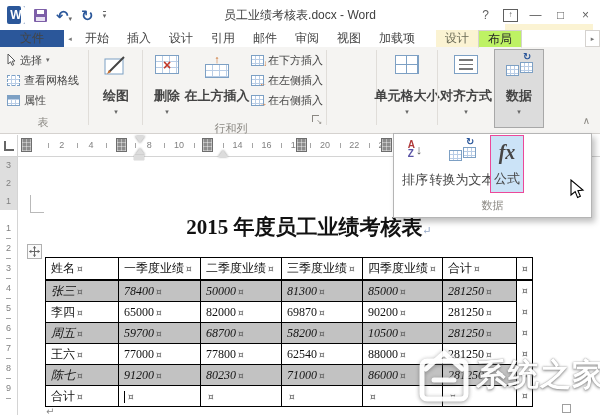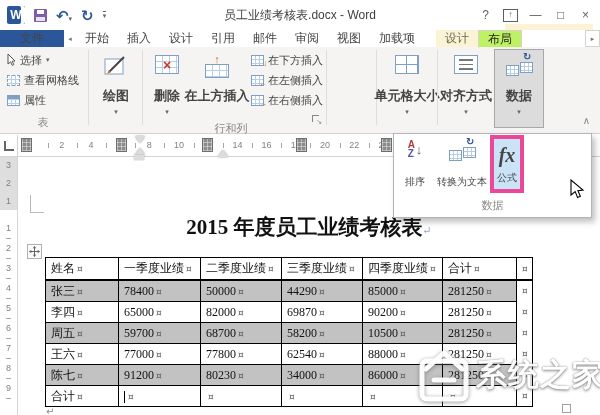--- a/index.html
+++ b/index.html
@@ -66,23 +66,23 @@
   .align-ico i{width:14px;height:11px;background:repeating-linear-gradient(to bottom,#777 0 1.5px,transparent 1.5px 4.5px);}
   .two-grids{position:relative;width:27px;height:21px;}
   .two-grids .g1{position:absolute;left:0;bottom:0;}
   .two-grids .g2{position:absolute;right:0;bottom:3px;}
   .two-grids .refr{position:absolute;right:1px;top:-3px;color:var(--accent,#2b579a);font-size:10px;font-weight:bold;line-height:10px;}
   
   .data-panel{position:absolute;left:393px;top:133px;width:199px;height:85px;background:#fff;border:1px solid #b5b5b5;
               box-shadow:3px 4px 6px rgba(0,0,0,.25);z-index:50;box-sizing:border-box;}
   .dp-btns{display:flex;align-items:stretch;height:58px;padding:1px 2px 0 2px;}
   .dp-btn{display:flex;flex-direction:column;align-items:center;justify-content:flex-start;padding-top:5px;box-sizing:border-box;}
-  .dp-btn .dp-lab{margin-top:auto;margin-bottom:4px;font-size:10px;white-space:nowrap;color:#444;}
+  .dp-btn .dp-lab{margin-top:auto;margin-bottom:4px;font-size:13px;white-space:nowrap;color:#444;}
   .dp-btn.disabled .dp-lab{color:#a6a6a6;}
-  .dp-btn.hl{background:var(--formula-highlight,#cbe3f7);border:4px solid #ec4899;}
+  .dp-btn.hl{background:var(--formula-highlight,#cbe3f7);border:1px solid #ec4899;}
   .dp-group-label{position:absolute;left:0;right:0;bottom:4px;text-align:center;color:#8a8782;font-size:11px;}
   .sort-ico{display:flex;align-items:center;gap:1px;}
   .sort-ico .az{display:flex;flex-direction:column;font-weight:bold;font-size:10px;line-height:9px;font-family:"Liberation Sans",sans-serif;}
   .sort-ico .a{color:#b03a3a;}.sort-ico .z{color:#5b55a6;}
   .sort-ico .sarrow{font-size:13px;color:#555;font-weight:bold;}
   .fx-ico{font-family:"Liberation Serif","DejaVu Serif",serif;font-style:italic;font-weight:bold;font-size:20px;color:#454545;line-height:22px;}
   
   .ruler-corner{position:absolute;left:0;top:135px;width:18px;height:22px;background:#fff;border-right:1px solid #d4d4d4;border-bottom:1px solid #d4d4d4;box-sizing:border-box;display:flex;align-items:center;justify-content:center;}
   .ltab{width:8px;height:8px;border-left:2px solid #666;border-bottom:2px solid #666;}
   .h-ruler{position:absolute;left:18px;top:135px;width:582px;height:22px;background:#fff;border-bottom:1px solid #d4d4d4;box-sizing:border-box;}
@@ -103,21 +103,21 @@
   .corner-mark{position:absolute;left:12px;top:38px;width:13px;height:17px;border-left:1px solid #b9b9b9;border-bottom:1px solid #b9b9b9;}
   .move-handle{position:absolute;left:9px;top:87px;width:15px;height:15px;border:1px solid #b0b0b0;background:#fafafa;display:flex;align-items:center;justify-content:center;box-sizing:border-box;}
   .doc-title{position:absolute;left:0;right:0;top:56px;text-align:center;
       font-family:"Liberation Serif","DejaVu Serif",serif;font-weight:bold;font-size:21px;color:#111;}
   .doc-title .pmark{font-size:11px;color:#93a6c4;font-weight:normal;}
   .below-mark{position:absolute;left:28px;top:249px;font-size:10px;color:#8a8a8a;}
   table.perf{position:absolute;left:27px;top:100px;border-collapse:collapse;table-layout:fixed;
       font-family:"Liberation Serif","DejaVu Serif",serif;font-size:12px;color:#111;border:1px solid #000;}
   table.perf th,table.perf td{border:1px solid #000;padding:0 0 0 5px;text-align:left;font-weight:normal;height:20px;white-space:nowrap;overflow:visible;}
   table.perf tr.hdr th{height:21px;border-bottom:2px solid #000;}
-  table.perf tr.shaded td{background:var(--row-shade,#c2c2c2);}
+  table.perf tr.shaded td{background:var(--row-shade,#c2c2c2);font-style:italic;}
   table.perf td.row-end,table.perf th.row-end{border:none;background:#fff !important;padding-left:5px;}
   .mark{font-size:9px;color:#555;margin-left:2px;font-family:"DejaVu Sans",sans-serif;}
   .caret{display:inline-block;width:1px;height:12px;background:#000;vertical-align:middle;margin-right:1px;}
   .paste-btn{position:absolute;left:474px;top:229px;height:19px;display:flex;align-items:center;gap:3px;padding:0 5px;
       background:#fdfdfd;border:1px solid #b8b8b8;box-shadow:1px 1px 3px rgba(0,0,0,.3);z-index:30;
       font-family:"Liberation Sans",sans-serif;font-size:11px;color:#444;}
   .clip-ico{width:11px;height:13px;background:#d9a85c;border:1px solid #a27c3f;border-radius:1px;position:relative;box-sizing:border-box;}
   .clip-ico i{position:absolute;left:1px;top:2px;right:1px;bottom:1px;background:#fff;}
   .resize-handle{position:absolute;left:544px;top:247px;width:7px;height:7px;border:1px solid #9f9f9f;background:#fff;z-index:30;}
   .watermark{position:absolute;left:398px;top:190px;display:flex;align-items:center;gap:4px;z-index:25;pointer-events:none;opacity:.95;}
@@ -373,21 +373,21 @@
             <th><span>二季度业绩</span><span class="mark">¤</span></th>
             <th><span>三季度业绩</span><span class="mark">¤</span></th>
             <th><span>四季度业绩</span><span class="mark">¤</span></th>
             <th><span>合计</span><span class="mark">¤</span></th>
             <th class="row-end mark">¤</th>
           </tr>
           <tr class="shaded">
             <td><span>张三</span><span class="mark">¤</span></td>
             <td><span>78400</span><span class="mark">¤</span></td>
             <td><span>50000</span><span class="mark">¤</span></td>
-            <td><span>44290</span><span class="mark">¤</span></td>
+            <td><span>81300</span><span class="mark">¤</span></td>
             <td><span>85000</span><span class="mark">¤</span></td>
             <td><span>281250</span><span class="mark">¤</span></td>
             <td class="row-end mark">¤</td>
           </tr>
           <tr>
             <td><span>李四</span><span class="mark">¤</span></td>
             <td><span>65000</span><span class="mark">¤</span></td>
             <td><span>82000</span><span class="mark">¤</span></td>
             <td><span>69870</span><span class="mark">¤</span></td>
             <td><span>90200</span><span class="mark">¤</span></td>
@@ -409,21 +409,21 @@
             <td><span>77800</span><span class="mark">¤</span></td>
             <td><span>62540</span><span class="mark">¤</span></td>
             <td><span>88000</span><span class="mark">¤</span></td>
             <td><span>281250</span><span class="mark">¤</span></td>
             <td class="row-end mark">¤</td>
           </tr>
           <tr class="shaded">
             <td><span>陈七</span><span class="mark">¤</span></td>
             <td><span>91200</span><span class="mark">¤</span></td>
             <td><span>80230</span><span class="mark">¤</span></td>
-            <td><span>34000</span><span class="mark">¤</span></td>
+            <td><span>71000</span><span class="mark">¤</span></td>
             <td><span>86000</span><span class="mark">¤</span></td>
             <td><span>281250</span><span class="mark">¤</span></td>
             <td class="row-end mark">¤</td>
           </tr>
           <tr>
             <td><span>合计</span><span class="mark">¤</span></td>
             <td><span class="caret"></span><span class="mark">¤</span></td>
             <td><span class="mark">¤</span></td>
             <td><span class="mark">¤</span></td>
             <td><span class="mark">¤</span></td>

